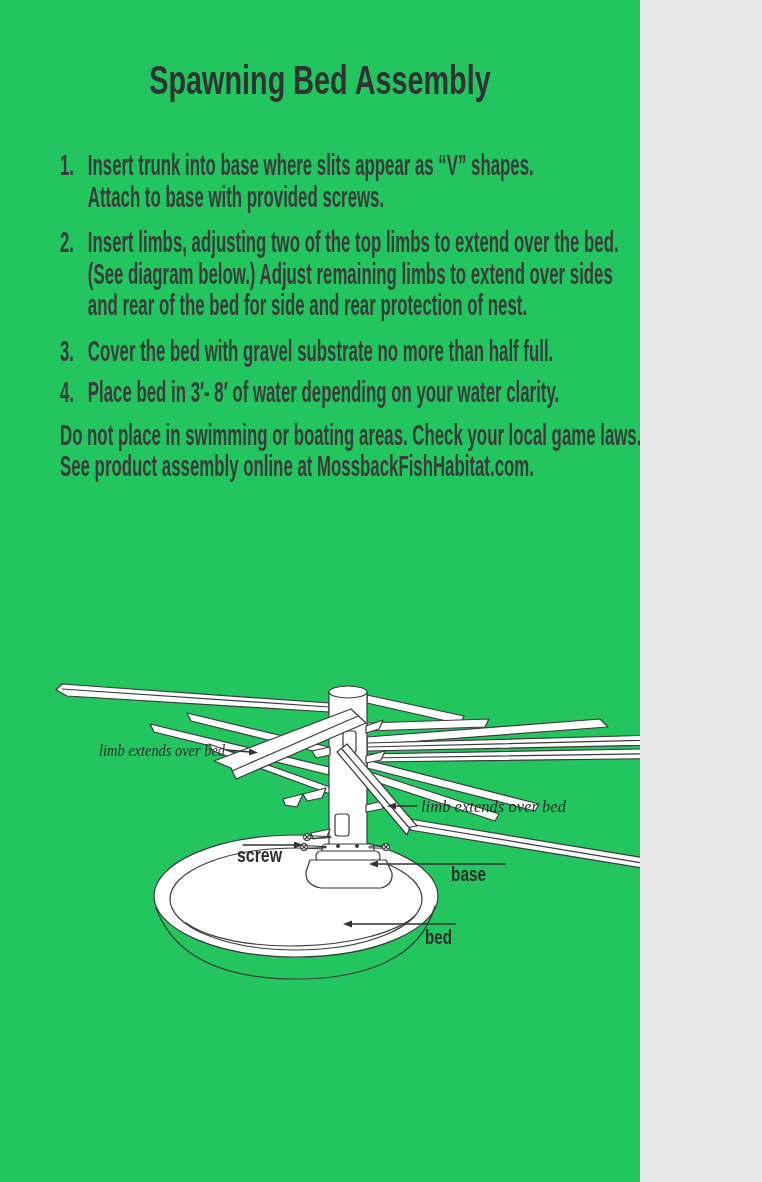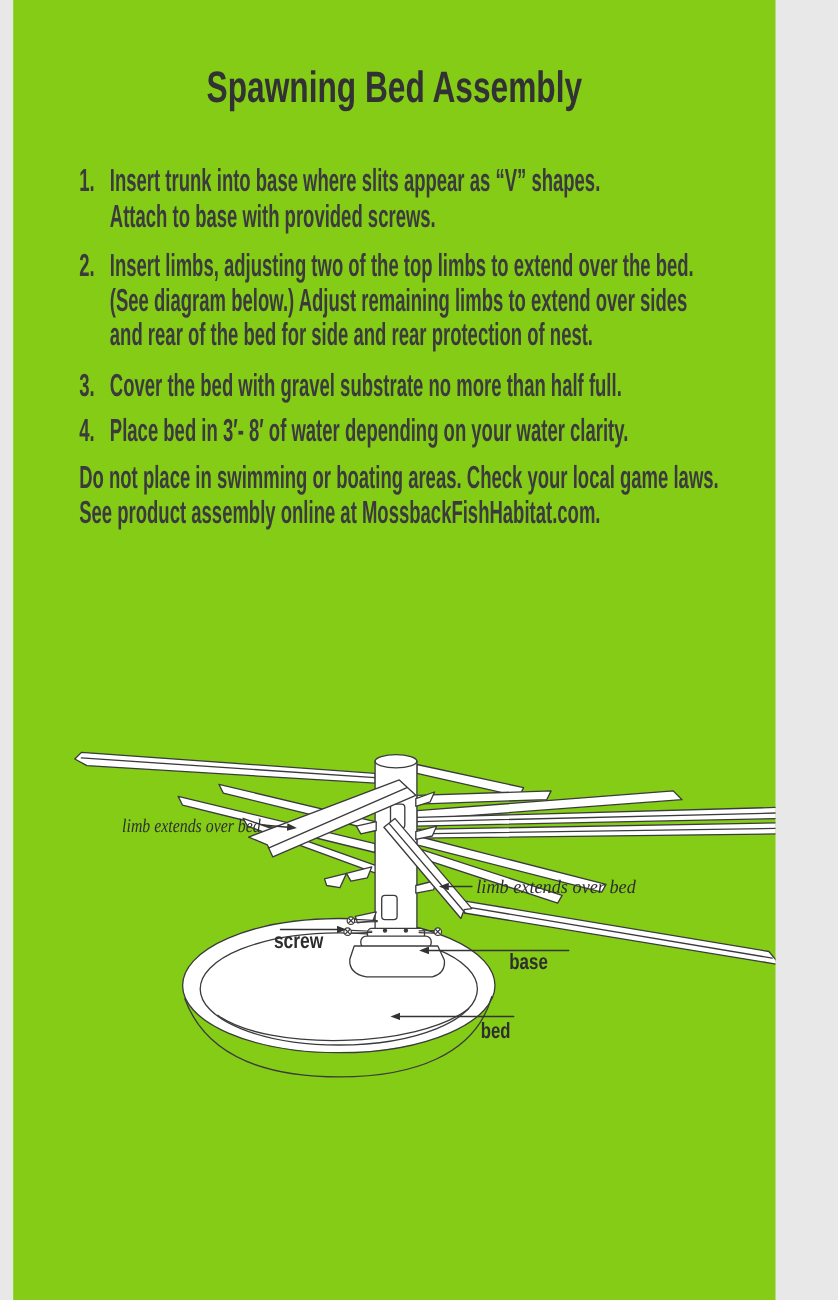--- a/index.html
+++ b/index.html
@@ -1,17 +1,17 @@
 <!DOCTYPE html>
 <html><head>
 <meta charset="utf-8">
 <style>
   html,body{margin:0;padding:0;background:#e8e8e8;}
-  .page{position:relative;width:693px;height:1182px;background:#84cc16;overflow:hidden;
-        font-family:"Liberation Sans",sans-serif;color:#39393b;margin-left:12px;}
+  .page{position:relative;width:640px;height:1182px;background:#22c55e;overflow:hidden;
+        font-family:"Liberation Sans",sans-serif;color:#39393b;}
   .title{position:absolute;top:58px;left:0;width:100%;text-align:center;
          font-size:40px;font-weight:bold;transform:scaleX(0.72);color:#323234;}
   .body-copy{position:absolute;left:60px;top:150px;transform:scaleX(0.58);
              transform-origin:0 0;font-weight:bold;font-size:29px;line-height:31.5px;
              white-space:nowrap;color:#3b3b3d;}
   .item{display:flex;}
   .item .num{width:48px;flex:none;}
   .m1{margin-bottom:14px}.m2{margin-bottom:14px}.m3{margin-bottom:10px}.m4{margin-bottom:11px}
   .diagram-svg{position:absolute;left:0;top:0;width:762px;height:1182px;}
   .footer{position:absolute;left:0;top:1040px;width:762px;height:142px;}

